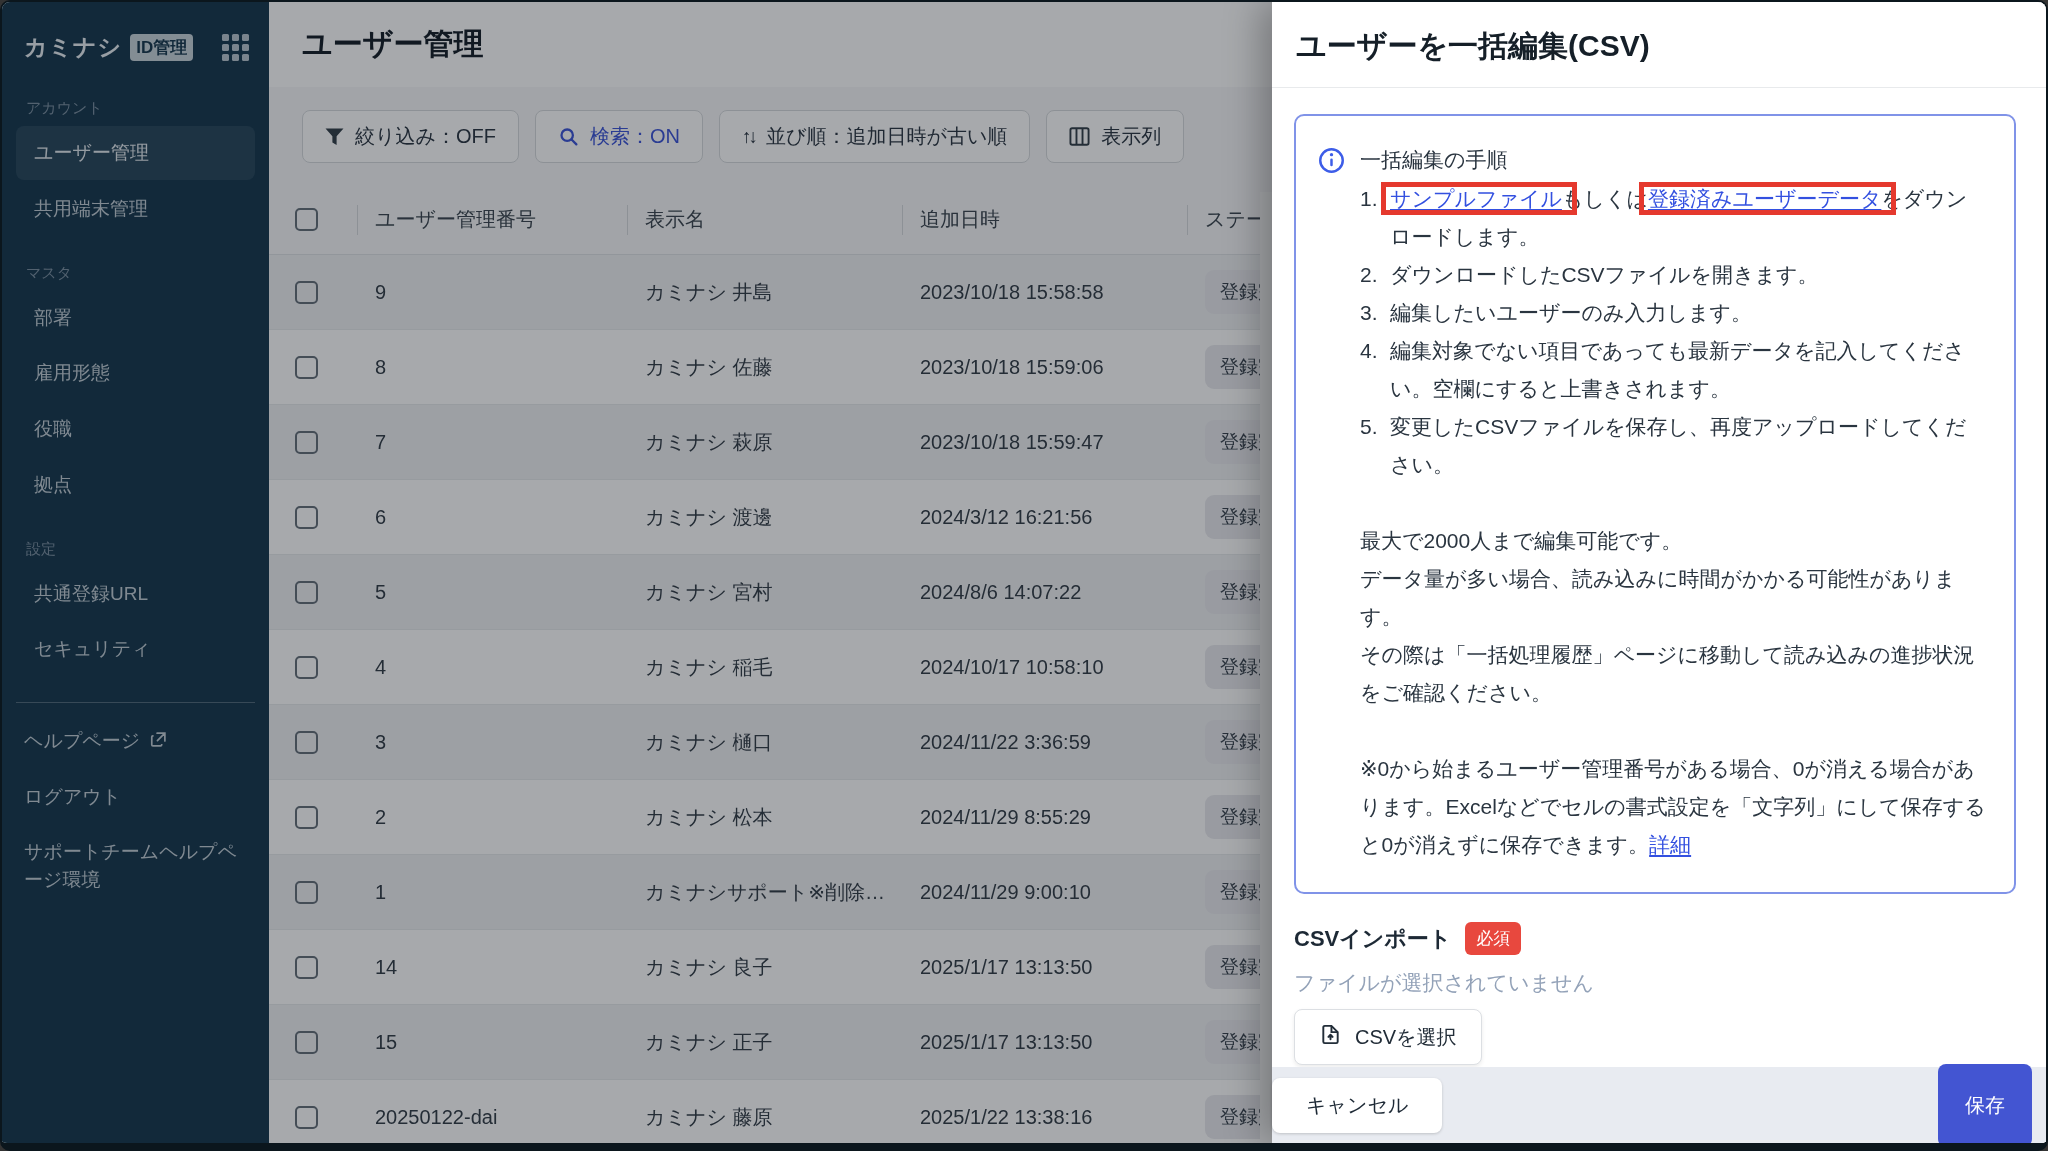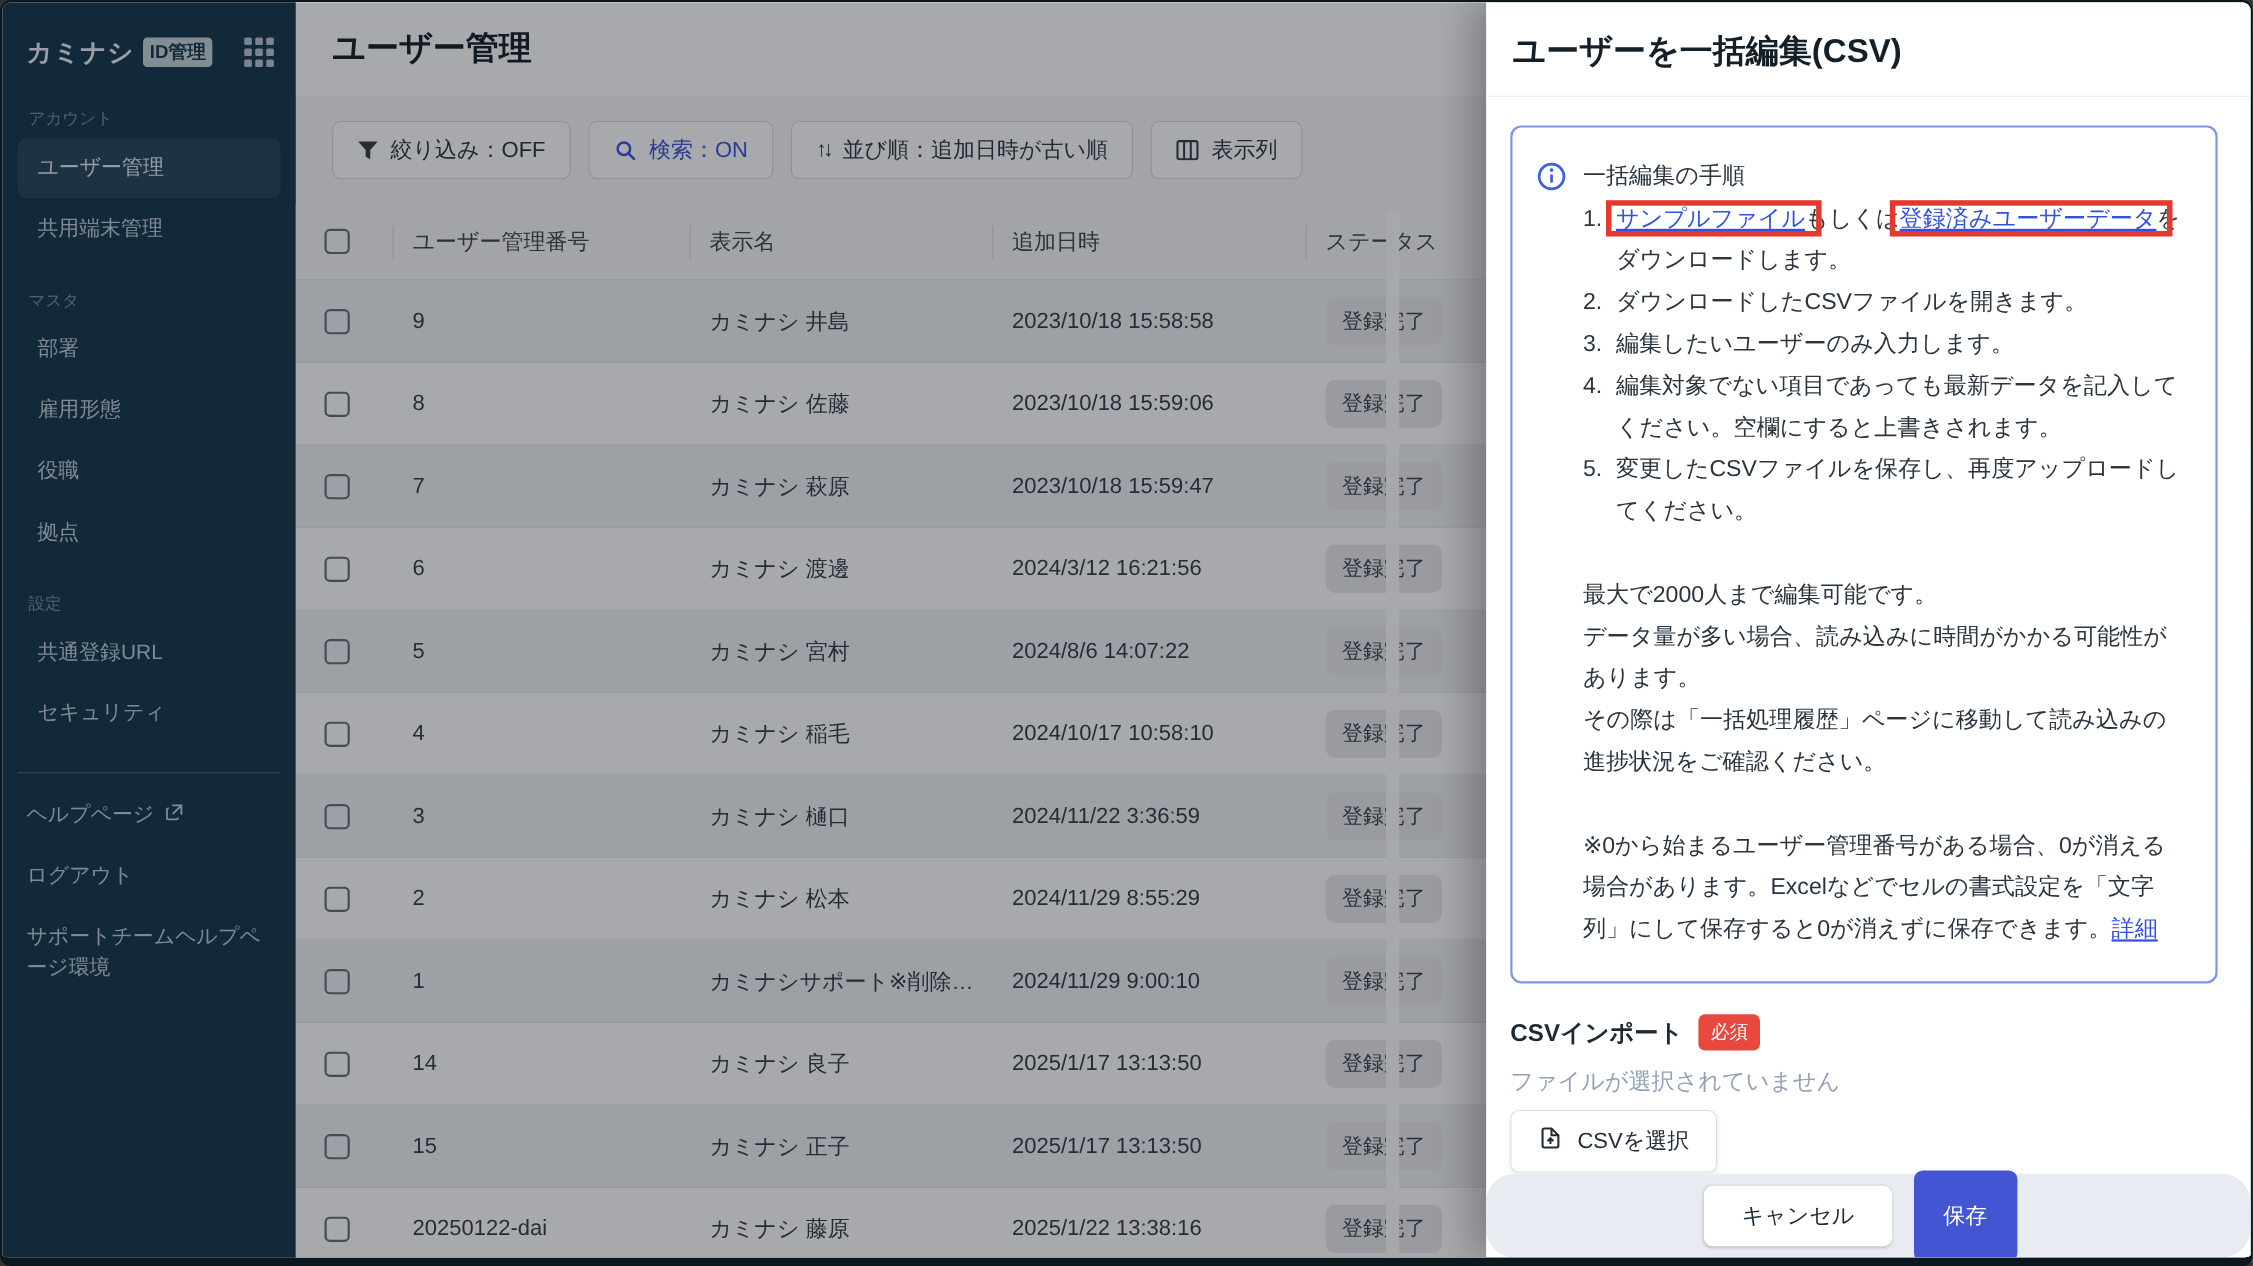--- a/index.html
+++ b/index.html
@@ -52,21 +52,21 @@
   .c-date { width: 285px; flex-shrink: 0; }
   .c-status { width: 190px; flex-shrink: 0; }
   .row .cell { font-size: 20px; color: #333d47; white-space: nowrap; overflow: hidden; }
   .checkbox { width: 23px; height: 23px; border: 2.5px solid #646f79; border-radius: 5px; background: transparent; cursor: pointer; display: block; }
   .status-badge { display: inline-block; background: #e9eaee; color: #39434e; font-size: 19px; padding: 9px 15px; border-radius: 9px; }
   .scroll-strip { position: absolute; top: 190px; bottom: 0; width: 12px; right: 774px; background: #fdfdfd; z-index: 2; }
   
   .overlay { position: absolute; inset: 0; background: rgba(11,18,24,0.36); z-index: 5; }
   
   .drawer {
-    position: absolute; top: 0; right: 0; width: 695px; height: 100%; background: #fff; z-index: 10;
+    position: absolute; top: 0; right: 0; width: 774px; height: 100%; background: #fff; z-index: 10;
     box-shadow: -12px 0 34px rgba(0,0,0,0.28); display: flex; flex-direction: column;
   }
   .drawer-header { padding: 24px 30px 20px 24px; border-bottom: 1px solid #e8eaec; }
   .drawer-title { font-size: 30px; font-weight: 700; color: #151f28; }
   .drawer-body { flex: 1; padding: 26px 30px 0 22px; overflow: hidden; }
   .info-box { display: flex; gap: 15px; border: 2px solid #8093e8; border-radius: 10px; padding: 25px 26px 28px 22px; background: #fff; }
   .info-icon { flex-shrink: 0; margin-top: 6px; }
   .info-content { font-size: 21px; color: #2a3540; line-height: 38px; }
   .info-heading { margin-bottom: 1px; }
   .step { display: flex; align-items: flex-start; }
@@ -81,22 +81,22 @@
   .csv-label { font-size: 22px; font-weight: 700; color: #1d2935; }
   .required-badge { background: #e8483e; color: #fff; font-size: 17px; padding: 5px 11px; border-radius: 6px; }
   .file-status { margin-top: 14px; font-size: 21px; color: #93a2b8; }
   .csv-select-btn {
     margin-top: 12px; display: inline-flex; align-items: center; gap: 13px;
     background: #fff; border: 1px solid #dcdfe3; border-radius: 8px; padding: 13px 24px;
     font-size: 20px; color: #222d38; font-family: inherit; cursor: pointer;
     box-shadow: 0 2px 4px rgba(0,0,0,0.08);
   }
   .drawer-footer {
-    height: 76px; background: #e8ebf1; display: flex; align-items: center; justify-content: center;
-    gap: 20px; padding-right: 14px; flex-shrink: 0; border-radius: 26px;
+    height: 76px; background: #e8ebf1; display: flex; align-items: center; justify-content: space-between;
+    gap: 20px; padding-right: 14px; flex-shrink: 0;
   }
   .cancel-btn {
     background: #fff; border: none; border-radius: 8px; padding: 14px 34px;
     font-size: 20px; color: #1d2935; font-family: inherit; cursor: pointer;
     box-shadow: 0 1px 3px rgba(0,0,0,0.18);
   }
   .save-btn {
     background: #4355d2; border: none; border-radius: 8px; padding: 28px 27px;
     font-size: 20px; color: #fff; font-family: inherit; cursor: pointer;
   }

